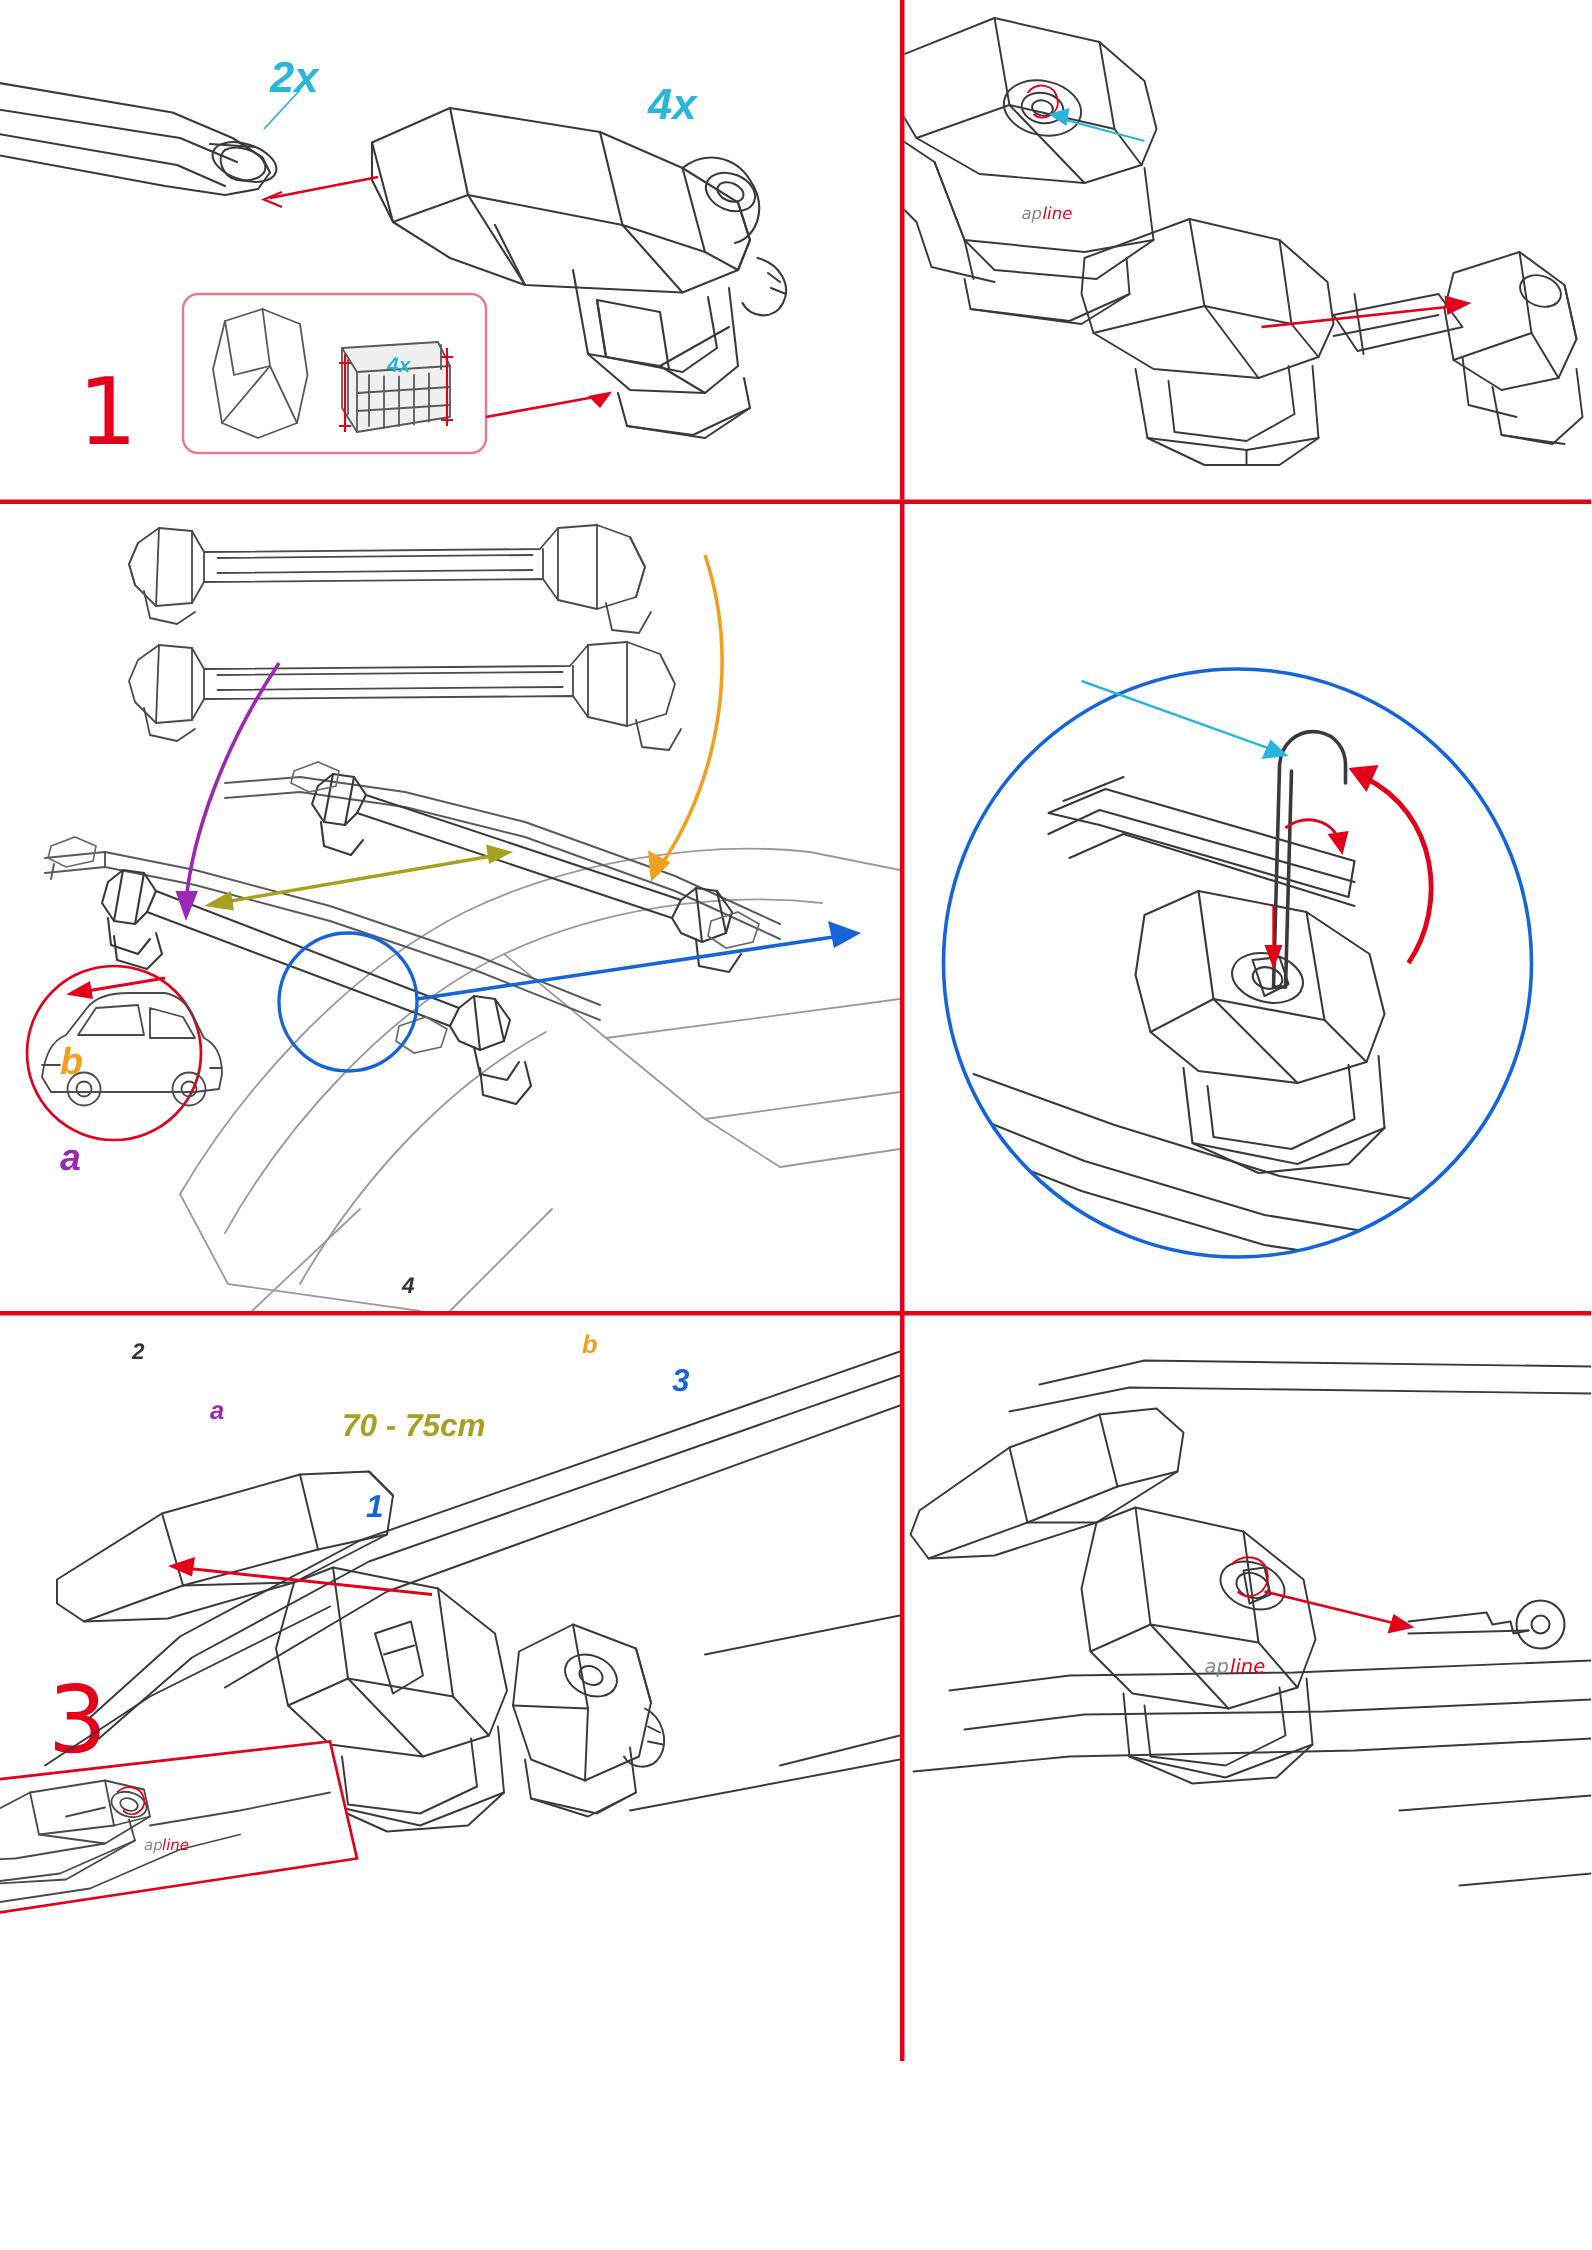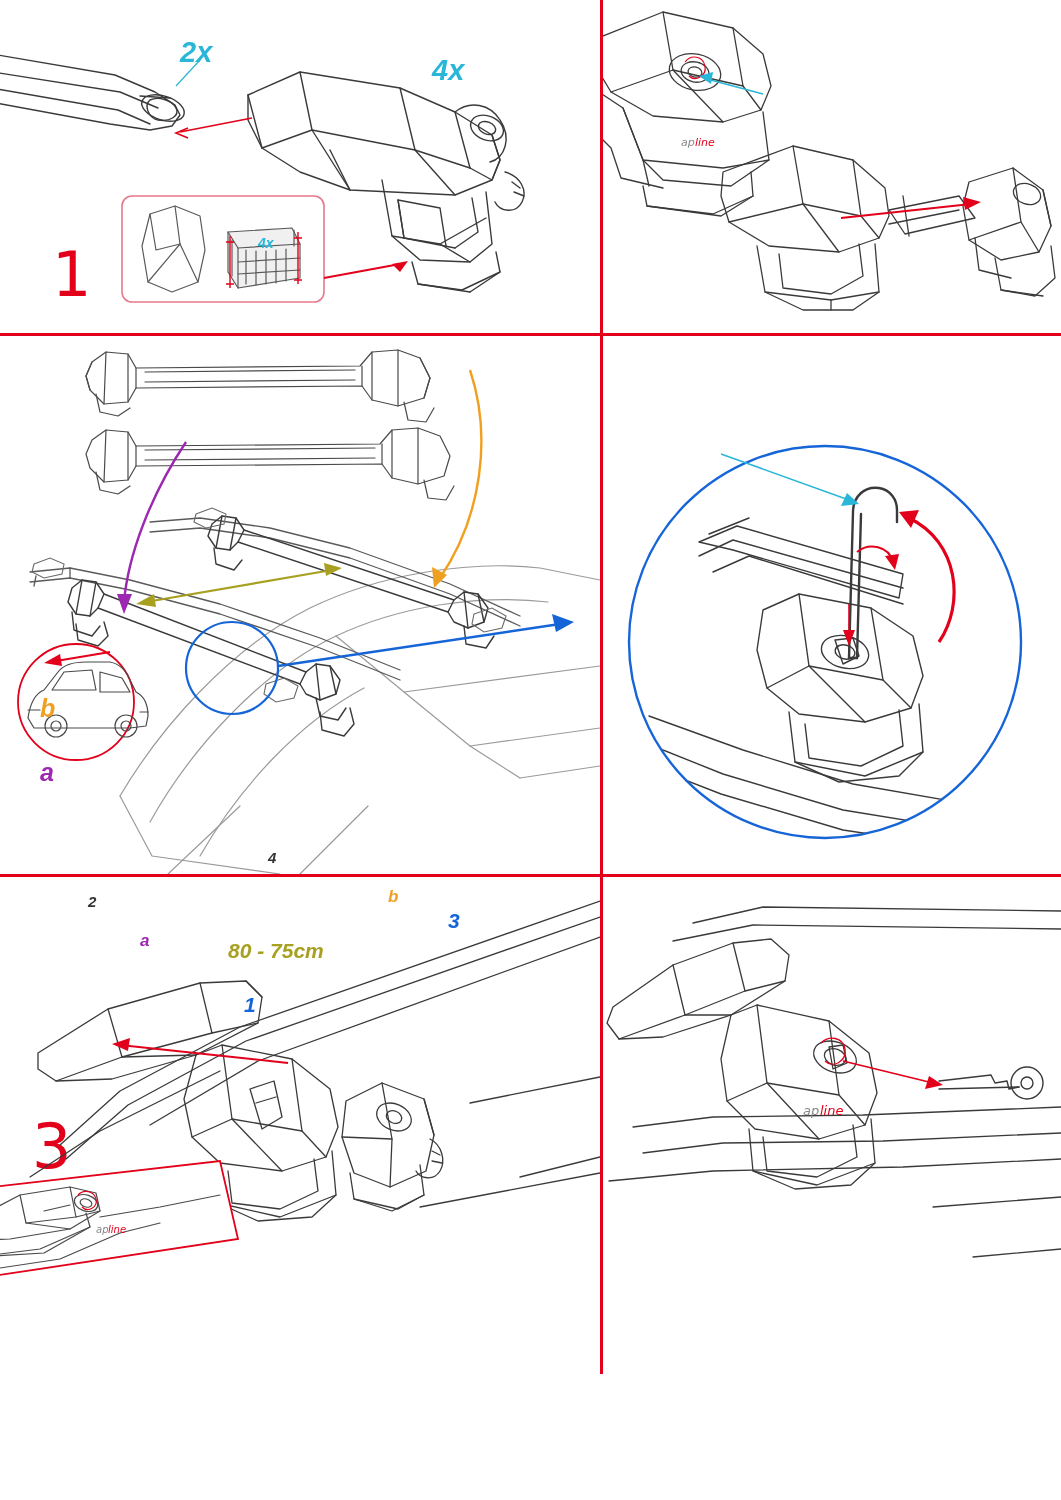--- a/index.html
+++ b/index.html
@@ -323,21 +323,21 @@
         <g fill="none" stroke="#e2001a" stroke-width="2">
           <path d="M50 326 L110 316"></path>
           <polygon points="44,327 60,318 62,330" fill="#e2001a" stroke="none"></polygon>
         </g>
       </g>
     </svg>
     <div class="lab lab-orange" style="left:40px; top:360px;">b</div>
     <div class="lab lab-purple" style="left:40px; top:424px;">a</div>
     <div class="lab lab-purple" style="left:140px; top:596px; font-size:17px;">a</div>
     <div class="lab lab-orange" style="left:388px; top:552px; font-size:17px;">b</div>
-    <div class="lab lab-olive" style="left:228px; top:604px;">80 - 75cm</div>
+    <div class="lab lab-olive" style="left:228px; top:604px;">70 - 75cm</div>
     <div class="lab lab-blue" style="left:244px; top:658px;">1</div>
     <div class="lab lab-dark" style="left:88px; top:558px;">2</div>
     <div class="lab lab-blue" style="left:448px; top:574px;">3</div>
     <div class="lab lab-dark" style="left:268px; top:514px;">4</div>
     <div class="stepnum" style="left:32px; top:780px;">3</div>
   </div>
 
   <div class="panel" style="left:603px; top:336px; width:458px; height:538px;">
     <svg width="458" height="538" viewBox="0 0 458 538">
 

